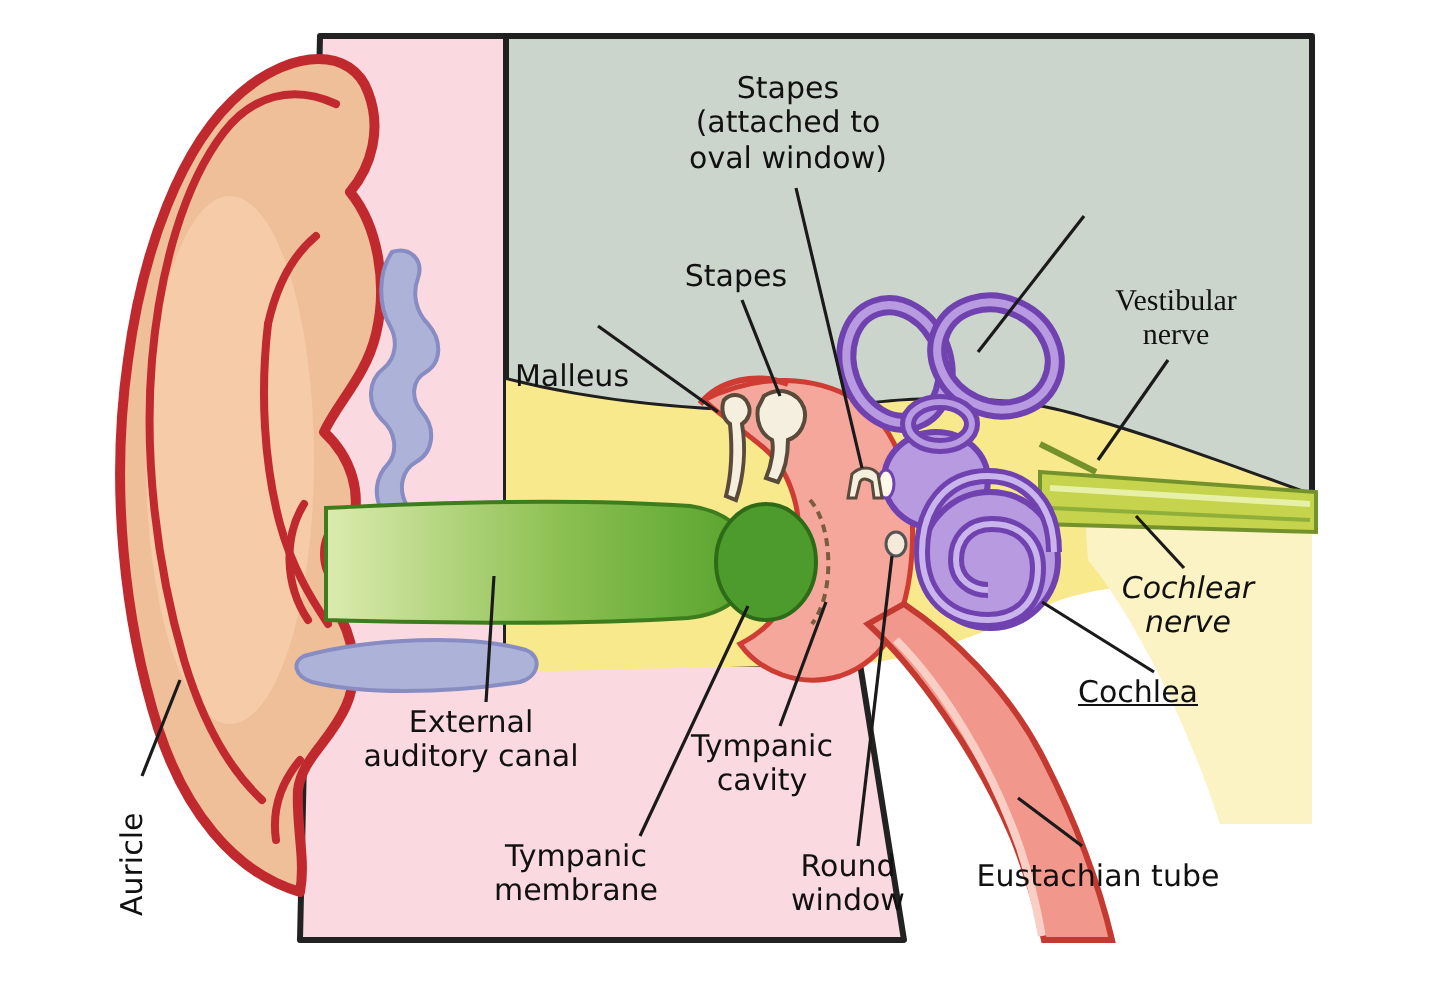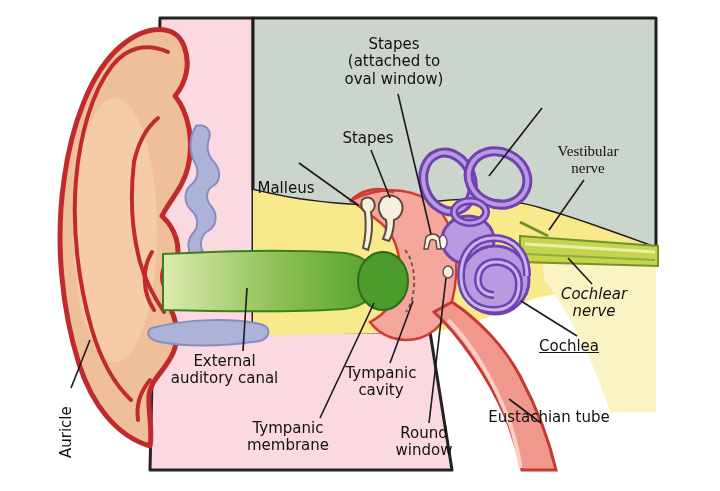--- a/index.html
+++ b/index.html
@@ -132,24 +132,24 @@
   <div class="lbl" style="left:328px;top:36px;width:132px;">Stapes
 (attached to
 oval window)</div>
   <div class="lbl" style="left:244px;top:144px;width:84px;margin-top:36px;">Malleus</div>
   <div class="lbl" style="left:334px;top:130px;width:68px;">Stapes</div>
   <div class="lbl" style="left:540px;top:143px;width:96px;font-family:Liberation Serif, serif;">Vestibular
 nerve</div>
   <div class="lbl" style="left:548px;top:286px;width:92px;font-style:italic;">Cochlear
 nerve</div>
   <div class="lbl" style="left:526px;top:338px;width:86px;text-decoration:underline;">Cochlea</div>
-  <div class="lbl" style="left:152px;top:353px;width:145px;text-align:center;">External
+  <div class="lbl" style="left:163px;top:353px;width:145px;text-align:center;">External
 auditory canal</div>
   <div class="lbl" style="left:336px;top:365px;width:90px;">Tympanic
 cavity</div>
   <div class="lbl" style="left:224px;top:420px;width:128px;">Tympanic
 membrane</div>
   <div class="lbl" style="left:384px;top:425px;width:80px;">Round
 window</div>
-  <div class="lbl" style="left:478px;top:409px;width:142px;text-align:center;">Eustachian tube</div>
+  <div class="lbl" style="left:478px;top:430px;width:142px;text-align:center;">Eustachian tube</div>
   <div class="lbl rot" style="left:58px;top:458px;width:72px;">Auricle</div>
 
 </div>
 
 </body></html>

